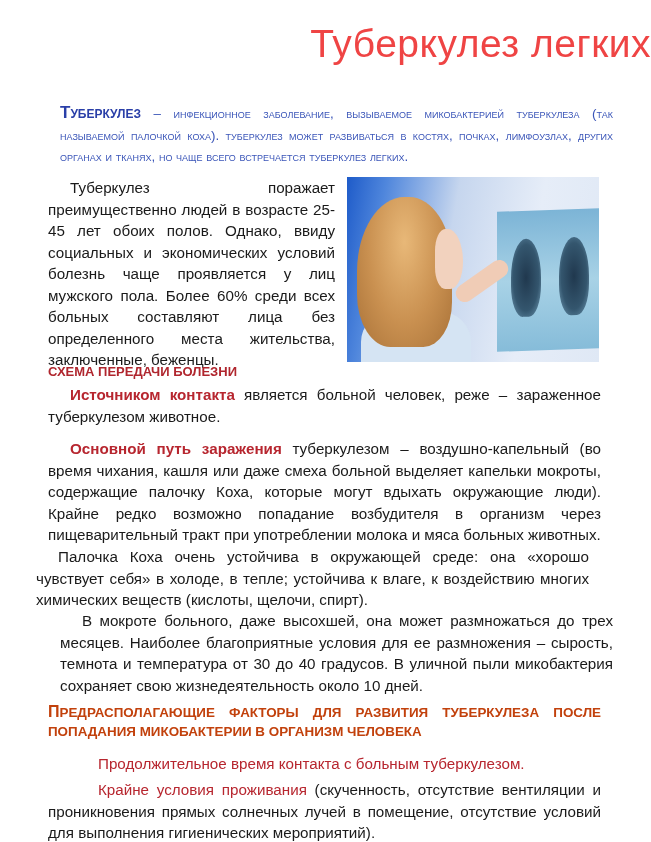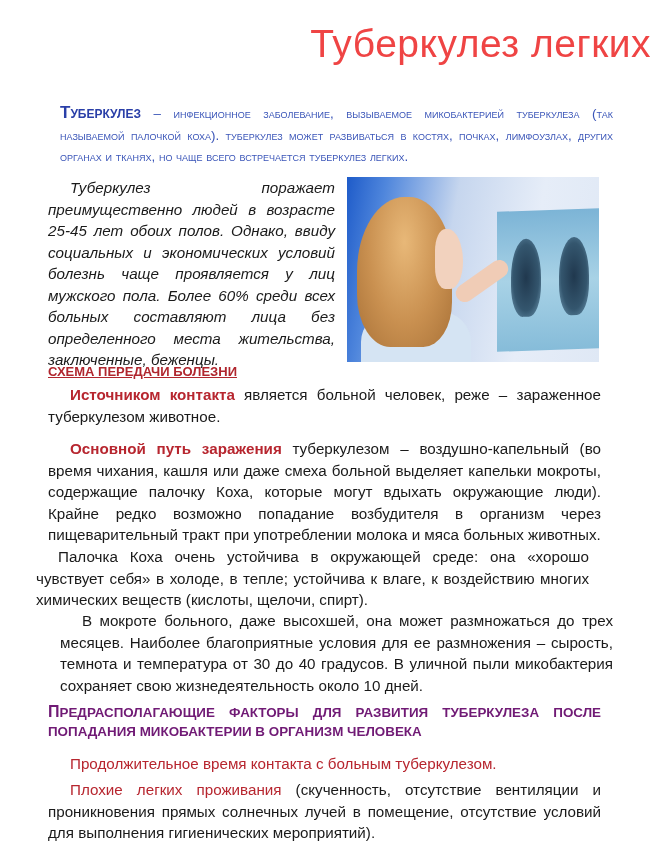--- a/index.html
+++ b/index.html
@@ -7,21 +7,21 @@
          font-family:"Liberation Sans", sans-serif; color:#1a1a1a; }
   .title { position:absolute; left:0; top:22px; width:651px; text-align:right;
            font-family:Liberation Sans, sans-serif; font-size:39px; font-weight:normal;
            color:#ef4444; letter-spacing:0.5px; margin:0; }
   .intro { position:absolute; left:48px; top:90px; width:553px;
            font-size:13.4px; line-height:21.5px; color:#3a55b8;
            font-variant:small-caps; text-transform:lowercase; text-align:justify; margin:12px; }
   .intro .lead { font-weight:bold; color:#2a3fa8; font-size:17px; text-transform:none; font-variant:small-caps; }
   .intro .txt { text-transform:lowercase; }
   .body-text { font-size:15.2px; line-height:21.5px; color:#1a1a1a; text-align:justify; margin:0; }
-  .col-left { position:absolute; left:48px; top:177px; width:287px;font-style:italic; }
+  .col-left { position:absolute; left:48px; top:177px; width:287px; }
   .indent { text-indent:22px; }
   .photo { position:absolute; left:347px; top:177px; width:252px; height:185px;
            background:linear-gradient(100deg,#1e5bc9 0%,#4f86dc 14%,#c6d6ee 40%,#e6edf8 70%,#dfe8f5 100%);
            overflow:hidden; }
   .photo .hair { position:absolute; left:10px; top:20px; width:95px; height:150px;
            background:radial-gradient(ellipse at 50% 30%,#e8b878 0%,#c99050 55%,#a97238 100%);
            border-radius:50% 45% 30% 35%; }
   .photo .face { position:absolute; left:88px; top:52px; width:28px; height:60px;
            background:#f2d2be; border-radius:40% 60% 50% 40%; }
   .photo .coat { position:absolute; left:14px; top:135px; width:110px; height:60px;
@@ -30,29 +30,29 @@
            background:#f0ccb6; transform:rotate(-35deg); border-radius:9px; }
   .photo .xray { position:absolute; left:150px; top:33px; width:102px; height:140px;
            background:linear-gradient(180deg,#7cb4d6 0%,#a8d2e6 50%,#86bcd9 100%);
            transform:skewY(-2deg); }
   .photo .lung { position:absolute; top:28px; width:30px; height:78px;
            background:radial-gradient(ellipse,#20384e 0%,#34566e 60%,rgba(60,100,130,0.4) 100%);
            border-radius:50% 50% 40% 40%; }
   .photo .lung.l { left:14px; }
   .photo .lung.r { left:62px; }
   .h-red { position:absolute; left:48px; top:364px; font-size:13px; font-weight:bold;
-           color:#b0262e; margin:0;text-decoration:underline; }
+           color:#b0262e; margin:0; }
   .red { color:#b7262f; font-weight:bold; }
-  .red-plain { color:#b7262f; }
+  .red-plain { color:#b7262f;margin-left:28px; }
   .p1 { position:absolute; left:48px; top:384px; width:553px; }
   .p2 { position:absolute; left:48px; top:438px; width:553px; }
   .p3 { position:absolute; left:36px; top:546px; width:553px; }
   .p4 { position:absolute; left:60px; top:610px; width:553px; }
   .h-blue { position:absolute; left:48px; top:702px; width:553px; font-size:13.4px;
-            font-weight:bold; color:#701a75; line-height:19px; text-align:justify;
+            font-weight:bold; color:#c2410c; line-height:19px; text-align:justify;
             text-align-last:left; margin:0; }
   .h-blue .cap { font-size:16px; }
   .p5 { position:absolute; left:48px; top:753px; width:553px; }
   .p6 { position:absolute; left:48px; top:779px; width:553px; }
 </style>
 </head>
 <body>
 
 <h1 class="title">Туберкулез легких</h1>
 
@@ -80,13 +80,13 @@
 <p class="body-text indent p2"><span class="red">Основной путь заражения</span><span> туберкулезом – воздушно-капельный (во время чихания, кашля или даже смеха больной выделяет капельки мокроты, содержащие палочку Коха, которые могут вдыхать окружающие люди). Крайне редко возможно попадание возбудителя в организм через пищеварительный тракт при употреблении молока и мяса больных животных.</span></p>
 
 <p class="body-text indent p3">Палочка Коха очень устойчива в окружающей среде: она «хорошо чувствует себя» в холоде, в тепле; устойчива к влаге, к воздействию многих химических веществ (кислоты, щелочи, спирт).</p>
 
 <p class="body-text indent p4">В мокроте больного, даже высохшей, она может размножаться до трех месяцев. Наиболее благоприятные условия для ее размножения – сырость, темнота и температура от 30 до 40 градусов. В уличной пыли микобактерия сохраняет свою жизнедеятельность около 10 дней.</p>
 
 <h2 class="h-blue"><span class="cap">П</span><span>РЕДРАСПОЛАГАЮЩИЕ ФАКТОРЫ ДЛЯ РАЗВИТИЯ ТУБЕРКУЛЕЗА ПОСЛЕ ПОПАДАНИЯ МИКОБАКТЕРИИ В ОРГАНИЗМ ЧЕЛОВЕКА</span></h2>
 
 <p class="body-text indent p5"><span class="red-plain">Продолжительное время контакта с больным туберкулезом.</span><span></span></p>
 
-<p class="body-text indent p6"><span class="red-plain">Плохие легких проживания</span><span> (скученность, отсутствие вентиляции и проникновения прямых солнечных лучей в помещение, отсутствие условий для выполнения гигиенических мероприятий).</span></p>
+<p class="body-text indent p6"><span class="red-plain">Крайне условия проживания</span><span> (скученность, отсутствие вентиляции и проникновения прямых солнечных лучей в помещение, отсутствие условий для выполнения гигиенических мероприятий).</span></p>
 
 </body></html>

